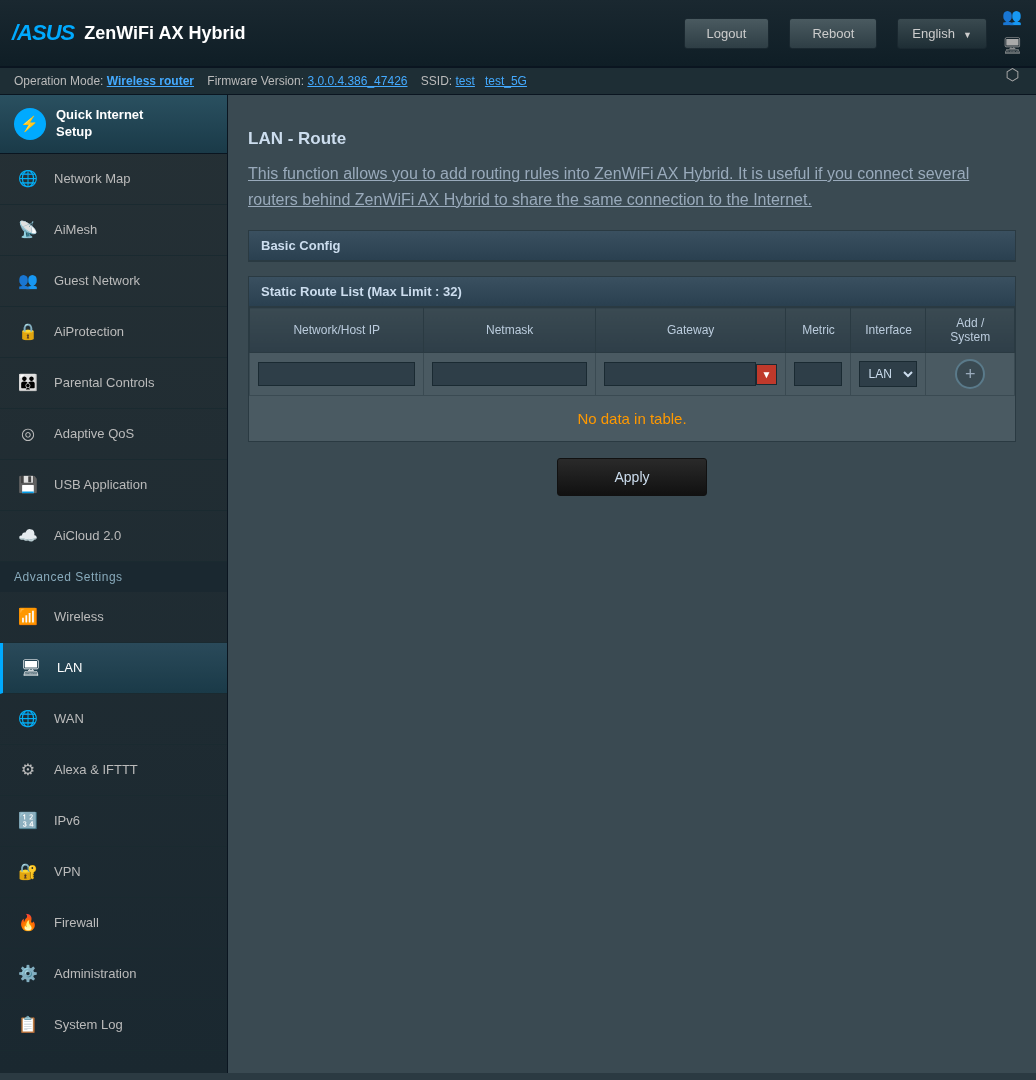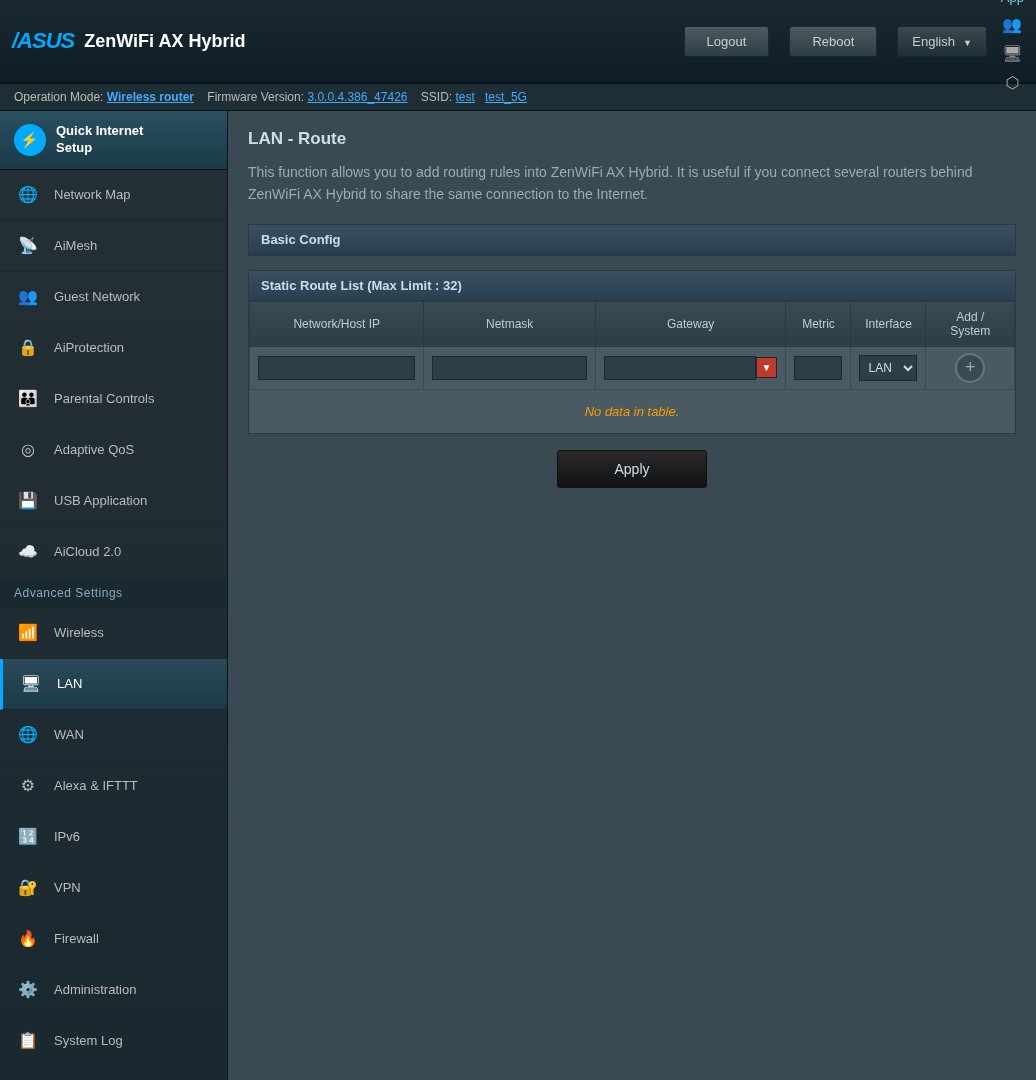--- a/index.html
+++ b/index.html
@@ -8,21 +8,21 @@
       font-size: 13px;
       background: #2b3a42;
       color: #ccc;
       width: 1036px;
       min-height: 1080px;
     }
 
     
     .header {
       background: linear-gradient(to bottom, #1a2830, #0f1e26);
-      height: 84px;
+      height: 68px;
       display: flex;
       align-items: center;
       padding: 4px 12px;
       border-bottom: 2px solid #0a1520;
     }
     .logo-area {
       display: flex;
       align-items: center;
       color: #fff;
       font-size: 18px;
@@ -194,32 +194,34 @@
     }
     .tab.active {
       color: #fff;
       border-bottom: 2px solid #00aaff;
       background: #3a4a52;
     }
 
     
     .content {
       padding: 18px 20px;
+      margin-top: 16px;
     }
     .page-title {
       color: #cde;
       font-size: 17px;
       font-weight: bold;
       margin-bottom: 12px;
     }
     .description {
       color: #9ab;
-      font-size: 14px;
+      font-size: 16px;
       line-height: 1.6;
       margin-bottom: 18px;
+      text-decoration: underline;
     }
 
     
     .section-box {
       border: 1px solid #2a3a42;
       margin-bottom: 14px;
     }
     .section-title {
       background: linear-gradient(to bottom, #3a5060, #2a4050);
       color: #cde;
@@ -318,25 +320,24 @@
       border-radius: 50%;
       display: flex;
       align-items: center;
       justify-content: center;
       cursor: pointer;
       font-size: 18px;
       margin: auto;
     }
     .no-data {
       color: #f90;
-      font-size: 13px;
+      font-size: 15px;
       padding: 14px;
       text-align: center;
       background: #4a5a62;
-      font-style: italic;
     }
 
     
     .apply-section {
       margin-top: 16px;
       display: flex;
       justify-content: center;
     }
     .apply-btn {
       background: linear-gradient(to bottom, #2a2a2a, #111);

